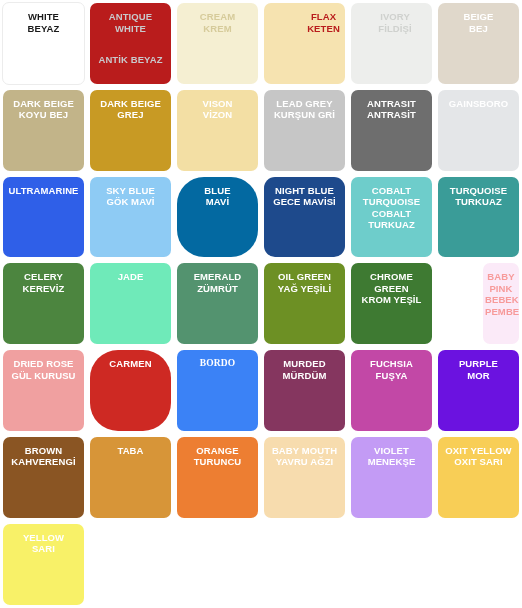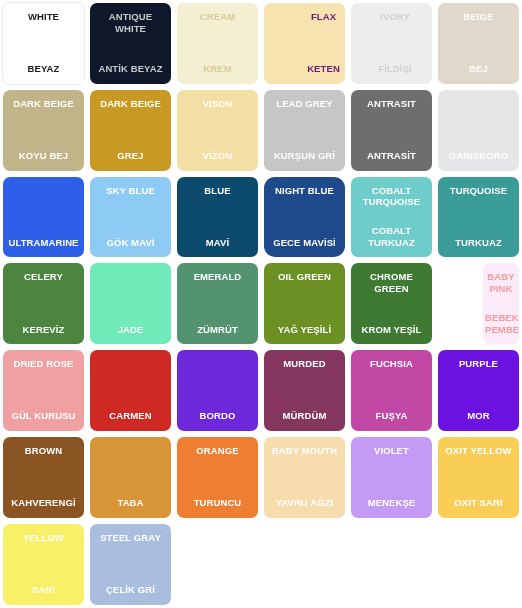--- a/index.html
+++ b/index.html
@@ -19,21 +19,20 @@
     grid-template-rows: repeat(7, 86.8px);
     width: 522px;
     height: 608px;
     box-sizing: border-box;
   }
   .swatch {
     margin: 3px;
     border-radius: 7px;
     display: flex;
     flex-direction: column;
-    justify-content: space-between;
     align-items: center;
     box-sizing: border-box;
     padding: 8px 2px 9px 2px;
     overflow: hidden;
   }
   .swatch-en, .swatch-tr {
     display: block;
     width: 100%;
     text-align: center;
     font-size: 9.5px;
@@ -46,30 +45,30 @@
   .swatch.bordered { border: 1px solid #ececec; margin: 2px; }
 </style>
 </head>
 <body>
 
 <div id="palette-grid">
     <div class="swatch bordered" style="background: rgb(255, 255, 255); color: rgb(26, 26, 26);">
       <span class="swatch-en">WHITE</span>
       <span class="swatch-tr">BEYAZ</span>
     </div>
-    <div class="swatch" style="background: #0f172a; color: rgb(201, 201, 204);">
+    <div class="swatch" style="background: #b91c1c; color: rgb(201, 201, 204); gap: 20px;">
       <span class="swatch-en">ANTIQUE
 WHITE</span>
       <span class="swatch-tr">ANTİK BEYAZ</span>
     </div>
     <div class="swatch" style="background: rgb(245, 239, 210); color: rgb(214, 203, 154);">
       <span class="swatch-en">CREAM</span>
       <span class="swatch-tr">KREM</span>
     </div>
-    <div class="swatch" style="background: rgb(246, 227, 176); color: #701a75; padding-left: 40px;">
+    <div class="swatch" style="background: rgb(246, 227, 176); color: #b91c1c; padding-left: 40px;">
       <span class="swatch-en">FLAX</span>
       <span class="swatch-tr">KETEN</span>
     </div>
     <div class="swatch" style="background: rgb(237, 238, 236); color: rgb(207, 209, 206); padding-left: 9px;">
       <span class="swatch-en">IVORY</span>
       <span class="swatch-tr">FİLDİŞİ</span>
     </div>
     <div class="swatch" style="background: rgb(224, 216, 203); color: rgb(255, 255, 255);">
       <span class="swatch-en">BEIGE</span>
       <span class="swatch-tr">BEJ</span>
@@ -99,21 +98,21 @@
       <span class="swatch-tr">GAINSBORO</span>
     </div>
     <div class="swatch" style="background: rgb(47, 95, 232); color: rgb(255, 255, 255);">
       <span class="swatch-en empty"></span>
       <span class="swatch-tr">ULTRAMARINE</span>
     </div>
     <div class="swatch" style="background: rgb(142, 203, 244); color: rgb(255, 255, 255);">
       <span class="swatch-en">SKY BLUE</span>
       <span class="swatch-tr">GÖK MAVİ</span>
     </div>
-    <div class="swatch" style="background: #0c4a6e; color: rgb(255, 255, 255);">
+    <div class="swatch" style="background: #0369a1; color: rgb(255, 255, 255); border-radius: 27px;">
       <span class="swatch-en">BLUE</span>
       <span class="swatch-tr">MAVİ</span>
     </div>
     <div class="swatch" style="background: rgb(30, 74, 140); color: rgb(255, 255, 255); border-radius: 11px;">
       <span class="swatch-en">NIGHT BLUE</span>
       <span class="swatch-tr">GECE MAVİSİ</span>
     </div>
     <div class="swatch" style="background: rgb(110, 205, 203); color: rgb(255, 255, 255);">
       <span class="swatch-en">COBALT
 TURQUOISE</span>
@@ -146,25 +145,25 @@
       <span class="swatch-tr">KROM YEŞİL</span>
     </div>
     <div class="swatch" style="background: rgb(251, 234, 248); color: rgb(247, 154, 154); margin-left: 48px;">
       <span class="swatch-en">BABY PINK</span>
       <span class="swatch-tr">BEBEK PEMBE</span>
     </div>
     <div class="swatch" style="background: rgb(240, 160, 160); color: rgb(255, 255, 255);">
       <span class="swatch-en">DRIED ROSE</span>
       <span class="swatch-tr">GÜL KURUSU</span>
     </div>
-    <div class="swatch" style="background: rgb(206, 41, 35); color: rgb(255, 255, 255);">
+    <div class="swatch" style="background: rgb(206, 41, 35); color: rgb(255, 255, 255); border-radius: 28px;">
       <span class="swatch-en empty"></span>
       <span class="swatch-tr">CARMEN</span>
     </div>
-    <div class="swatch" style="background: #6d28d9; color: rgb(255, 255, 255);">
+    <div class="swatch" style="background: #3b82f6; color: rgb(255, 255, 255); font-family: Liberation Serif, serif;">
       <span class="swatch-en empty"></span>
       <span class="swatch-tr">BORDO</span>
     </div>
     <div class="swatch" style="background: rgb(133, 54, 95); color: rgb(255, 255, 255);">
       <span class="swatch-en">MURDED</span>
       <span class="swatch-tr">MÜRDÜM</span>
     </div>
     <div class="swatch" style="background: rgb(194, 72, 166); color: rgb(255, 255, 255);">
       <span class="swatch-en">FUCHSIA</span>
       <span class="swatch-tr">FUŞYA</span>
@@ -194,17 +193,13 @@
       <span class="swatch-tr">MENEKŞE</span>
     </div>
     <div class="swatch" style="background: rgb(248, 206, 86); color: rgb(255, 255, 255);">
       <span class="swatch-en">OXIT YELLOW</span>
       <span class="swatch-tr">OXIT SARI</span>
     </div>
     <div class="swatch" style="background: rgb(248, 241, 104); color: rgb(255, 255, 255);">
       <span class="swatch-en">YELLOW</span>
       <span class="swatch-tr">SARI</span>
     </div>
-    <div class="swatch" style="background: rgb(169, 190, 222); color: rgb(255, 255, 255);">
-      <span class="swatch-en">STEEL GRAY</span>
-      <span class="swatch-tr">ÇELİK GRİ</span>
-    </div>
   </div>
 
 </body></html>

